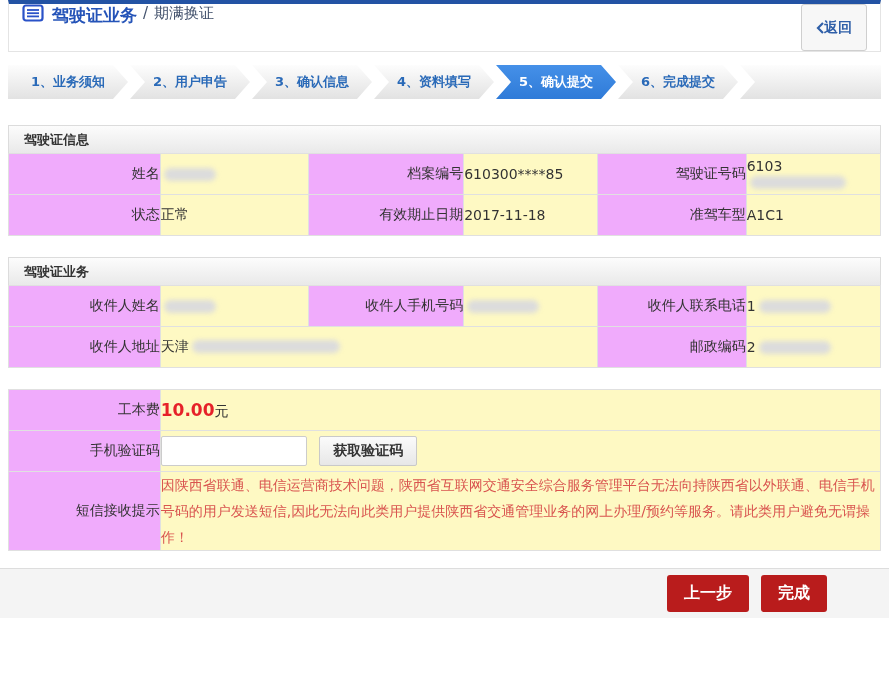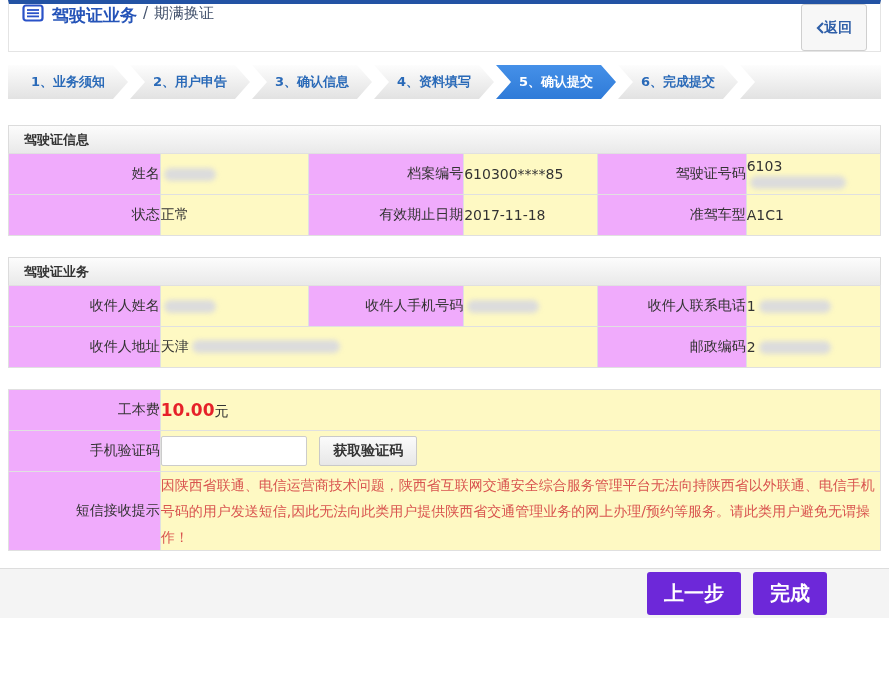--- a/index.html
+++ b/index.html
@@ -108,23 +108,23 @@
   
   .footer {
     margin: 17px -8px 0 -8px;
     background: #f4f4f4;
     border-top: 1px solid #ddd;
     height: 50px;
     display: flex; align-items: center; justify-content: flex-end;
     padding-right: 62px;
   }
   .btn-blue {
-    background: #6d28d9;
+    background: #b91c1c;
     border: none; border-radius: 3px;
-    color: #fff; font-size: 20px; font-weight: bold;
+    color: #fff; font-size: 16px; font-weight: bold;
     padding: 8px 17px;
     margin-left: 12px;
     cursor: pointer;
     font-family: inherit;
   }
 </style>
 </head>
 <body>
 
 <div class="page">

